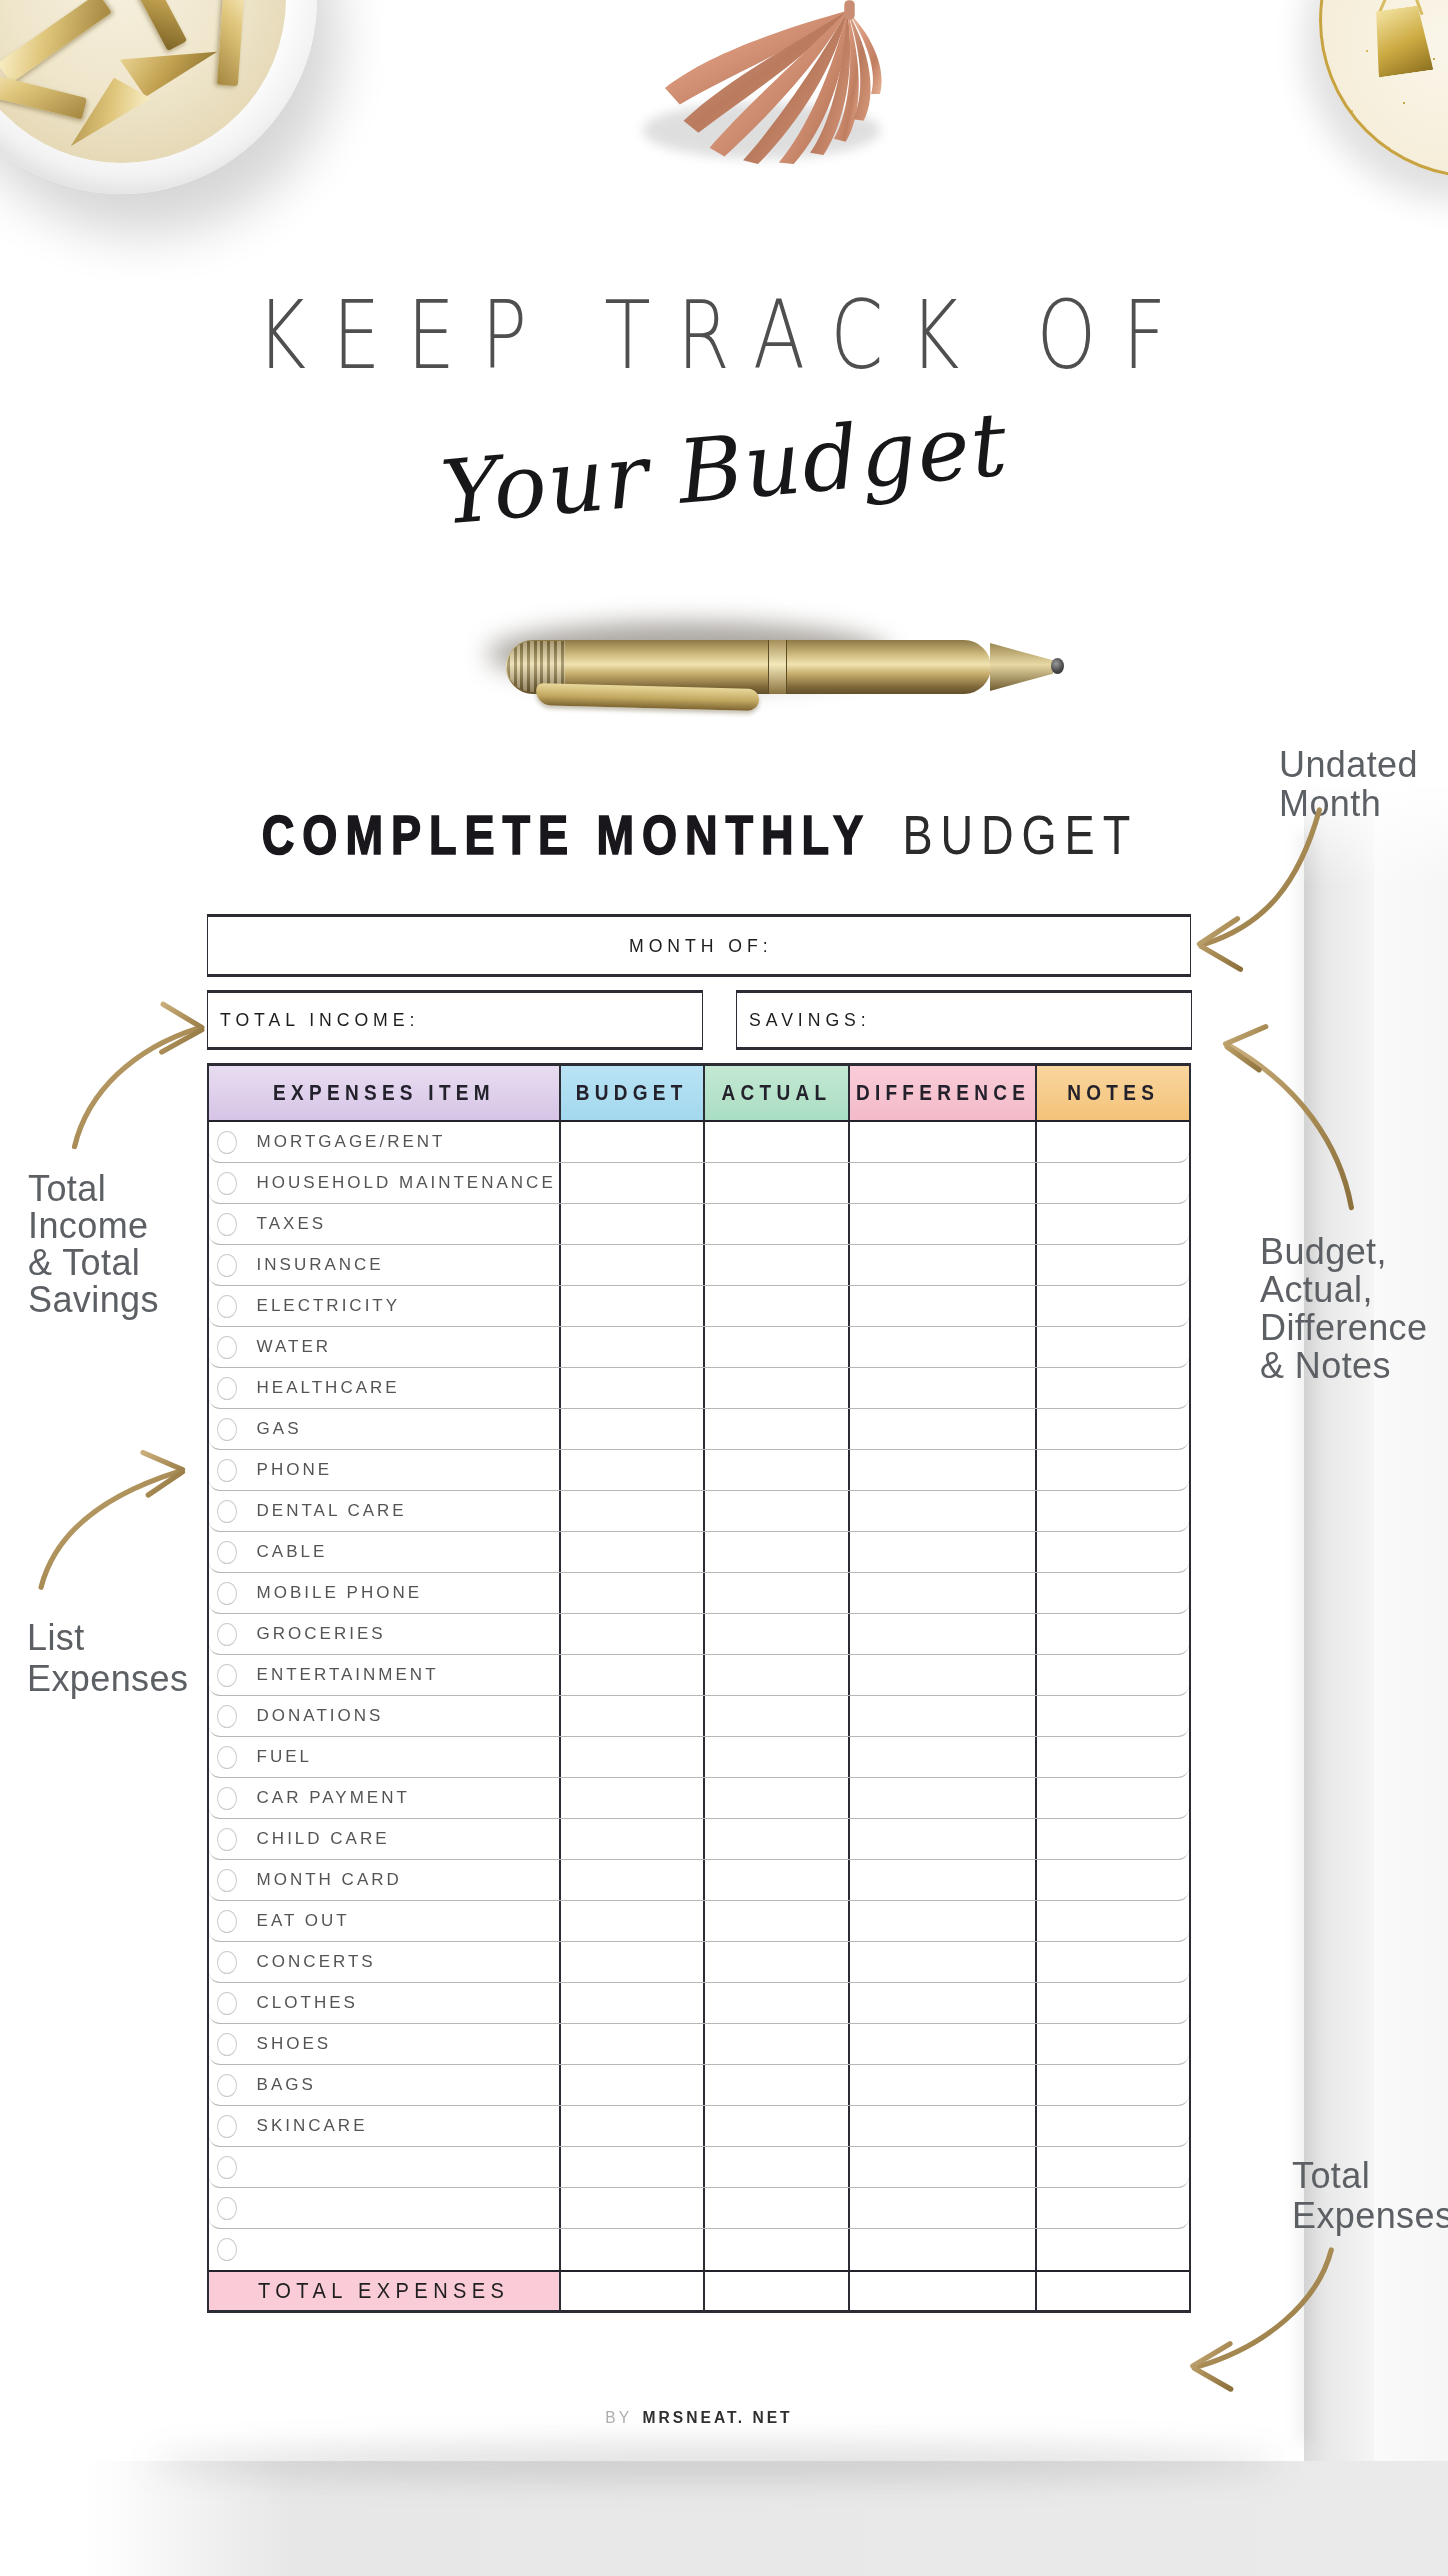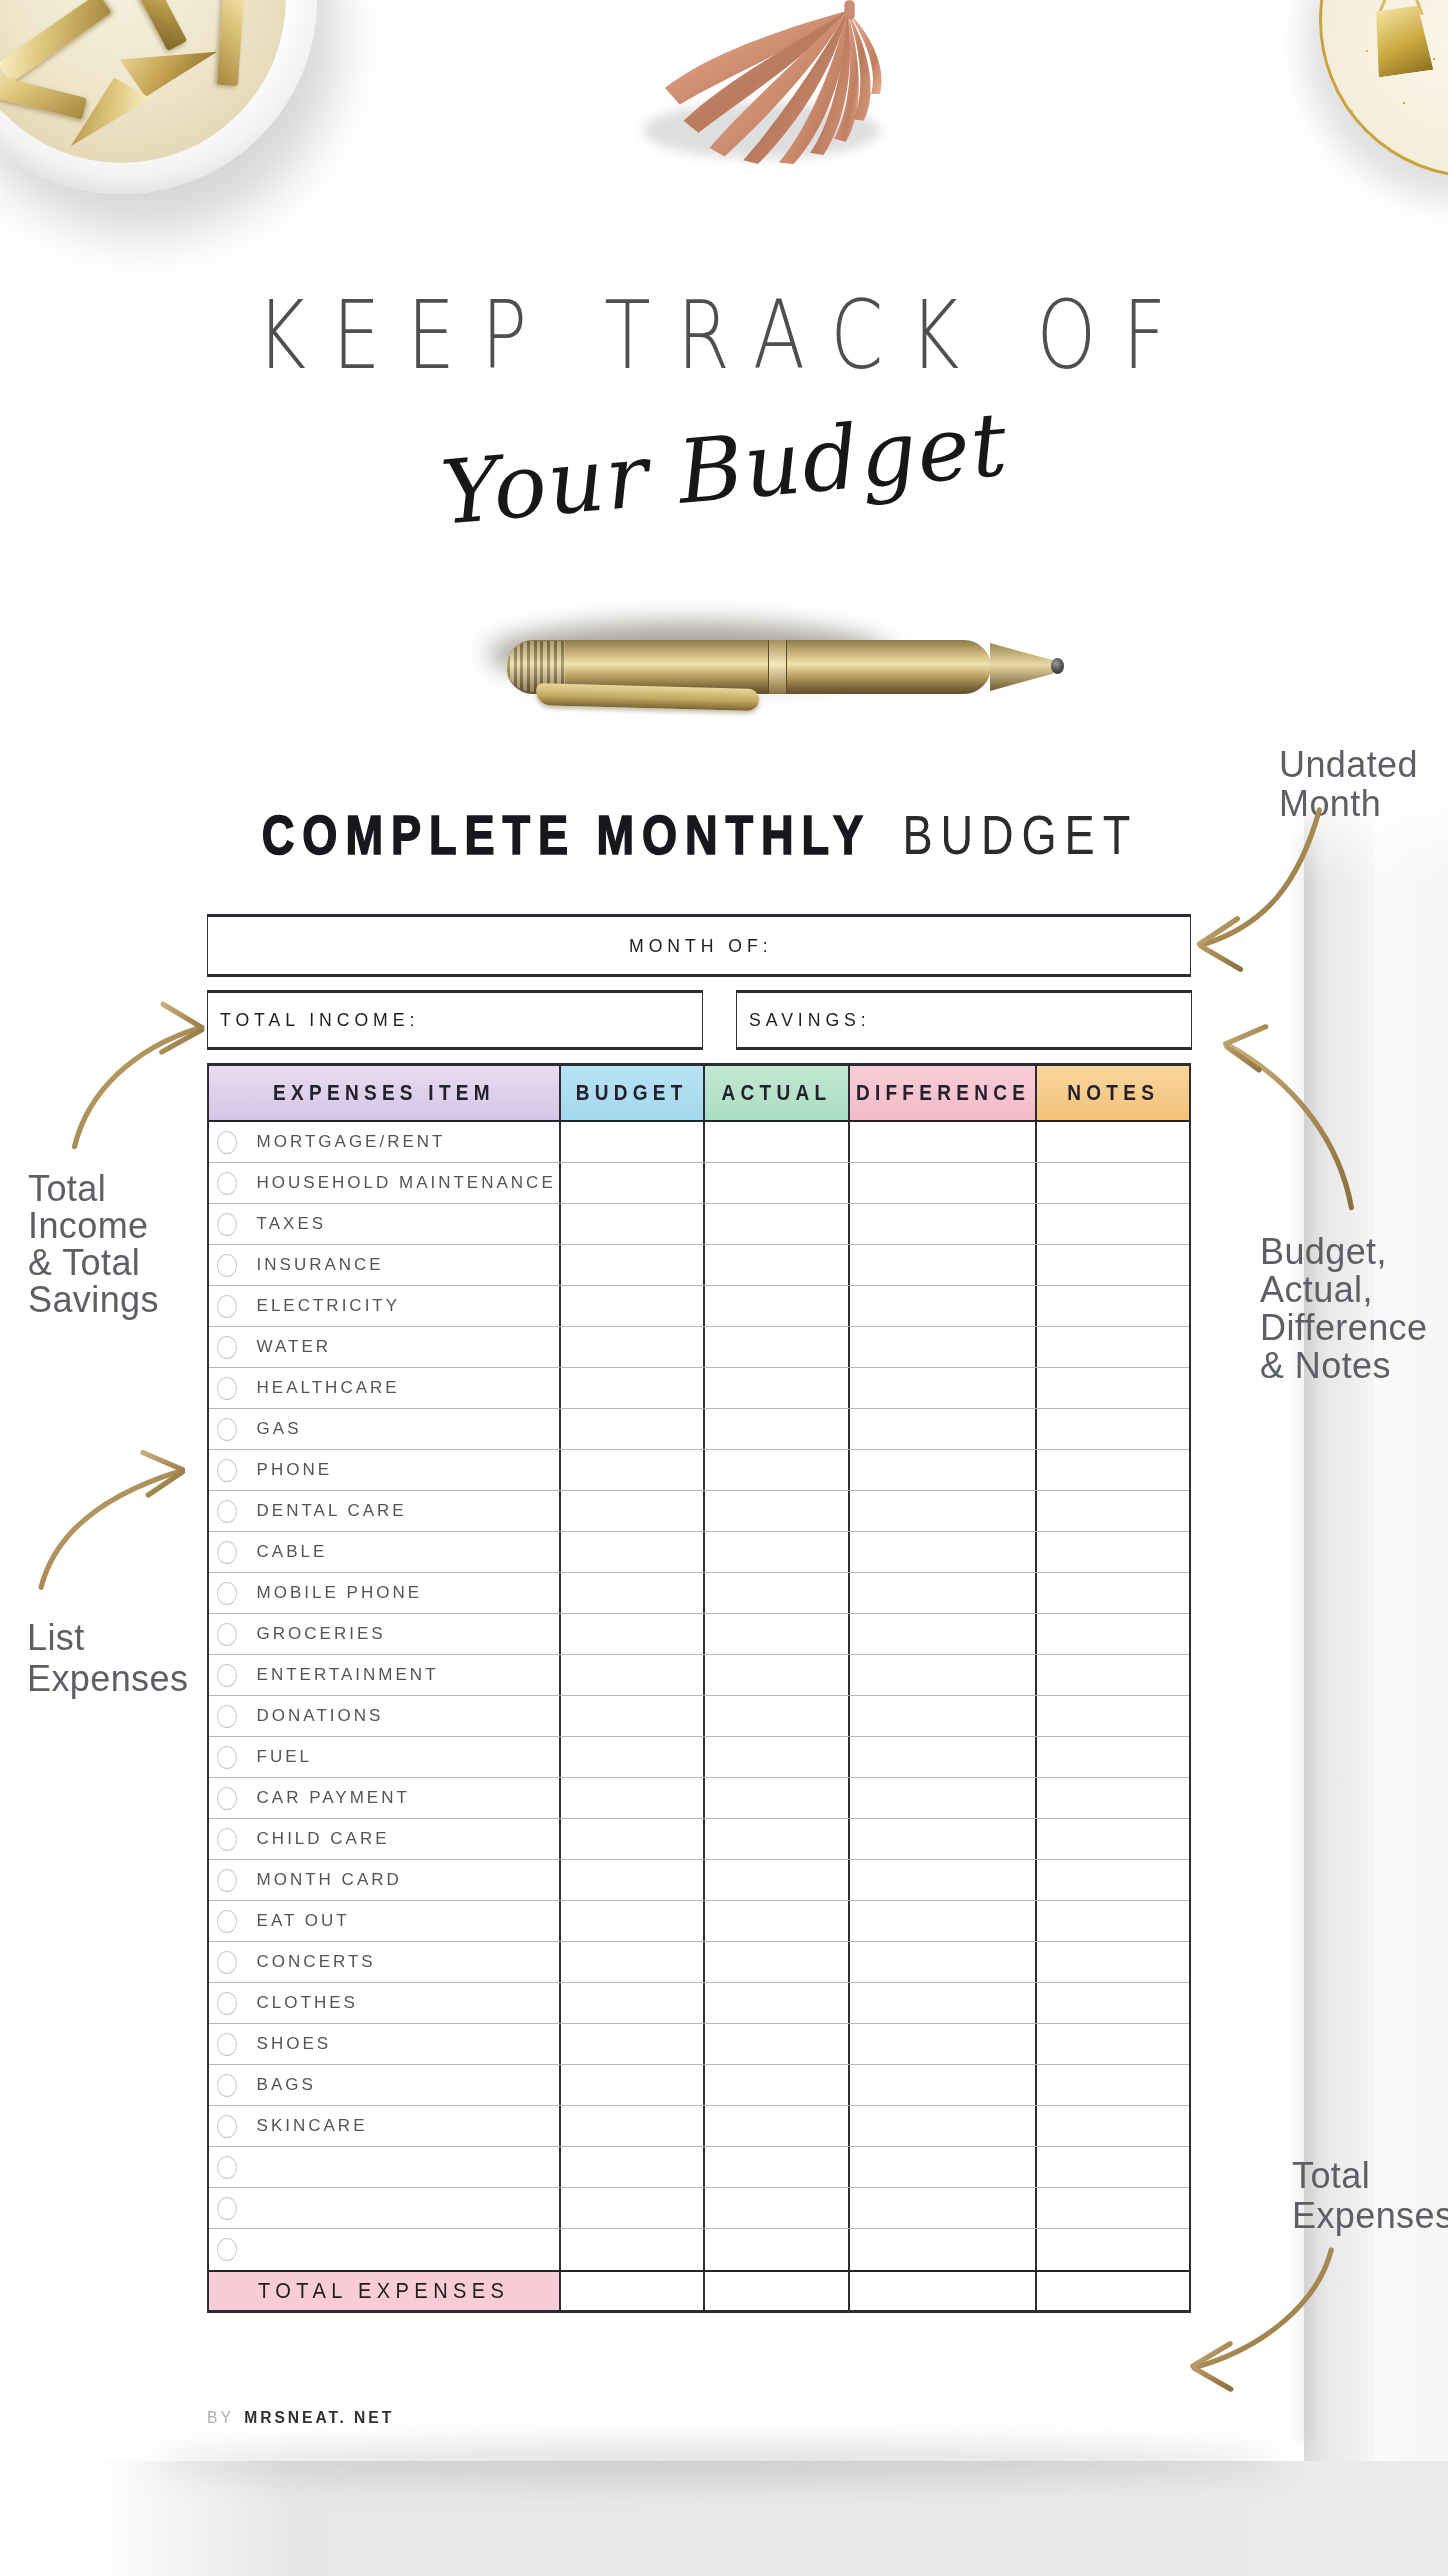--- a/index.html
+++ b/index.html
@@ -103,33 +103,33 @@
 
   
   .btable { left:207px; top:1063px; width:984px; background:#fff;
     border:2.2px solid #2c2c34; border-top-width:3.7px; border-bottom-width:3px; }
   .t-grid { display:grid; grid-template-columns:350px 144px 145px 187px 154px; }
   .t-head { height:56px; border-bottom:2.2px solid #22222a; }
   .h-cell { display:flex; align-items:center; justify-content:center; }
   .h-cell + .h-cell { border-left:2.2px solid #2c2c34; }
   .h-label { font-size:21.6px; font-weight:700; letter-spacing:6px; color:#23212b;
     display:inline-block; transform:scaleX(.88); white-space:nowrap; }
-  .t-row { height:41px; border-bottom:0.7px solid #b7b7b7; }
+  .t-row { height:41px; border-bottom:0.7px solid #b7b7b7;border-radius:11px; }
   .t-row:last-child { border-bottom:none; }
   .t-row .cell + .cell { border-left:2.2px solid #2c2c34; }
   .c-item { display:flex; align-items:center; padding-left:8.2px; }
   .circ { width:20px; height:23px; border:1.5px solid #cbcbcb; border-radius:50%; flex:0 0 auto; }
   .r-label { margin-left:19.4px; font-size:17px; letter-spacing:3px; color:#545454; white-space:nowrap; }
   .t-total { height:40px; border-top:2.2px solid #22222a; }
   .t-total .cell + .cell { border-left:2.2px solid #2c2c34; }
   .total-cell { display:flex; align-items:center; justify-content:center; }
   .total-label { font-size:22.3px; letter-spacing:6px; color:#1f1f1f; font-weight:500;
     display:inline-block; transform:scaleX(.9); white-space:nowrap; }
 
-  .footer { left:207px; top:2409px; width:984px; font-size:15.6px;
+  .footer { left:207px; top:2409px; width:984px; text-align:center; font-size:15.6px;
     letter-spacing:3px; font-weight:700; color:#2f2f2f; }
   .footer .by { color:#aeaeae; margin-right:10.4px; font-weight:400; }
 
   
   .anno { font-size:36px; line-height:39px; color:#5c5f64; letter-spacing:0.4px; }
   .an-undated { left:1279px; top:745px; }
   .an-income  { left:28px;  top:1170px; line-height:37px; }
   .an-expenses{ left:27px;  top:1617px; line-height:41px; }
   .an-columns { left:1260px; top:1233px; line-height:38px; }
   .an-total   { left:1292px; top:2156px; line-height:40px; }

